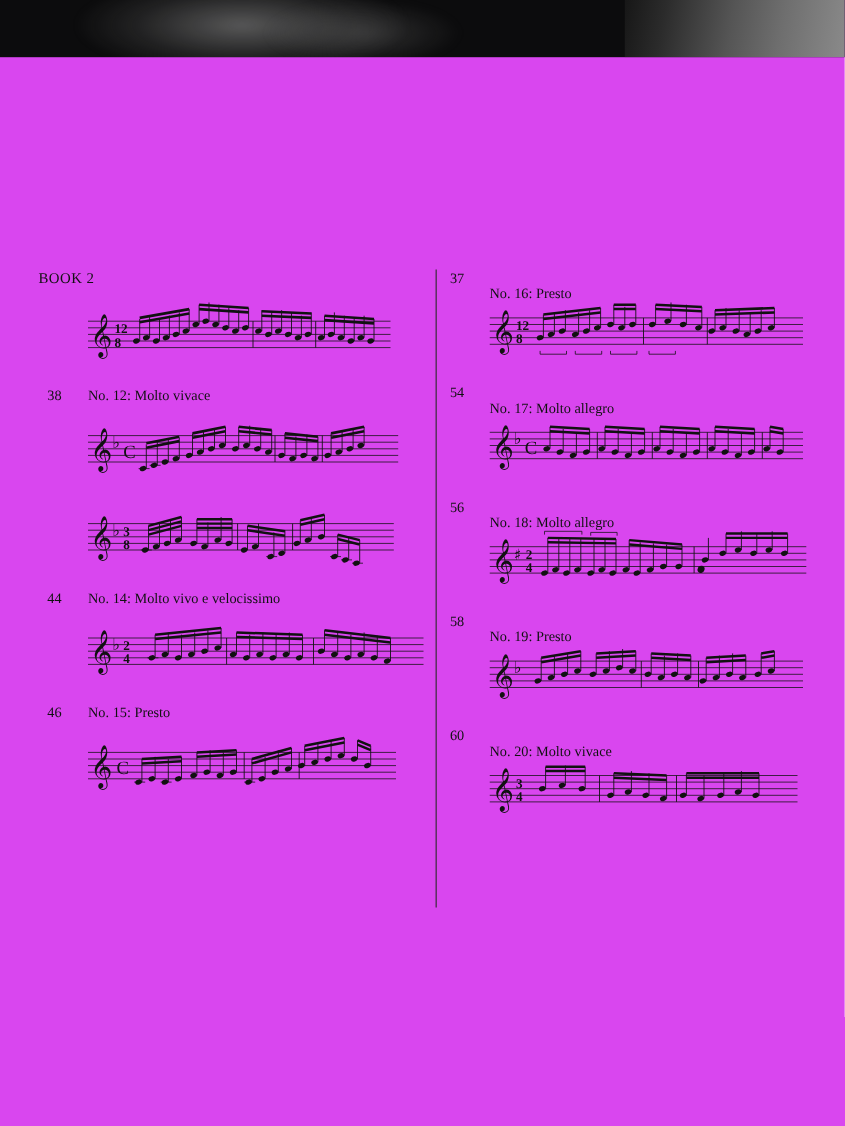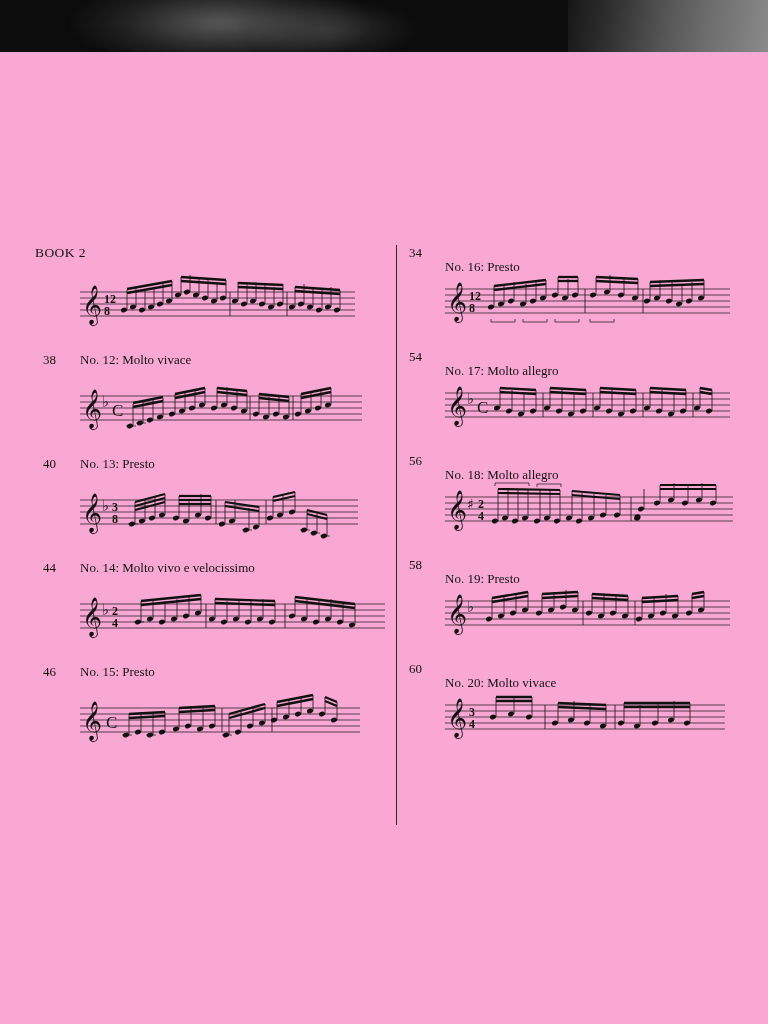--- a/index.html
+++ b/index.html
@@ -12,21 +12,21 @@
     height: 1024px;
     position: relative;
     font-family: "Liberation Serif", serif;
     overflow: hidden;
   }
   .page {
     position: absolute;
     left: 0; top: 0;
     width: 768px;
     height: 1024px;
-    background: #f9a8d4;
+    background: #d946ef;
   }
   
   .top-band {
     position: absolute;
     left: 0; top: 0;
     width: 768px;
     height: 52px;
     background: #0c0c0d;
     overflow: hidden;
   }
@@ -304,24 +304,20 @@
           </g>
           <g stroke="#111" stroke-width="0.8">
             <line x1="170" y1="20" x2="170" y2="44"></line>
               <line x1="213" y1="20" x2="213" y2="44"></line>
           </g>
         </svg>
       </div>
     </div>
 
     <div class="entry">
-      <div class="entry-head">
-        <span class="pg">40</span>
-        <span class="ttl">No. 13: Presto</span>
-      </div>
       <div class="music">
         <svg width="300" height="74" viewBox="0 0 300 74" xmlns="http://www.w3.org/2000/svg">
           <g stroke="#111" stroke-width="0.7">
             <line x1="0" y1="20" x2="278" y2="20"></line>
               <line x1="0" y1="26" x2="278" y2="26"></line>
             <line x1="0" y1="32" x2="278" y2="32"></line>
               <line x1="0" y1="38" x2="278" y2="38"></line>
             <line x1="0" y1="44" x2="278" y2="44"></line>
           </g>
           <text x="2" y="44" font-family="DejaVu Sans, sans-serif" font-size="34" fill="#111">𝄞</text>
@@ -554,21 +550,21 @@
         </svg>
       </div>
     </div>
 
   </div>
 
   <div class="col col-right">
 
     <div class="entry">
       <div class="entry-head">
-        <span class="pg">34</span>
+        <span class="pg">37</span>
         <span class="ttl">No. 16: Presto</span>
       </div>
       <div class="music">
         <svg width="300" height="66" viewBox="0 0 300 66" xmlns="http://www.w3.org/2000/svg">
           <g stroke="#111" stroke-width="0.7">
             <line x1="0" y1="20" x2="285" y2="20"></line>
               <line x1="0" y1="26" x2="285" y2="26"></line>
             <line x1="0" y1="32" x2="285" y2="32"></line>
               <line x1="0" y1="38" x2="285" y2="38"></line>
             <line x1="0" y1="44" x2="285" y2="44"></line>

